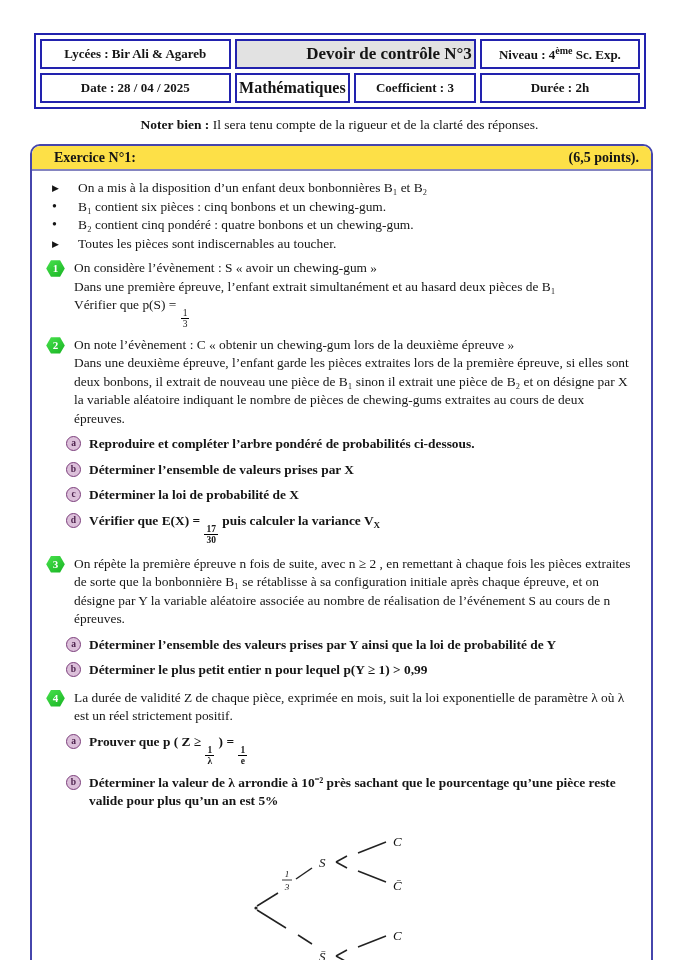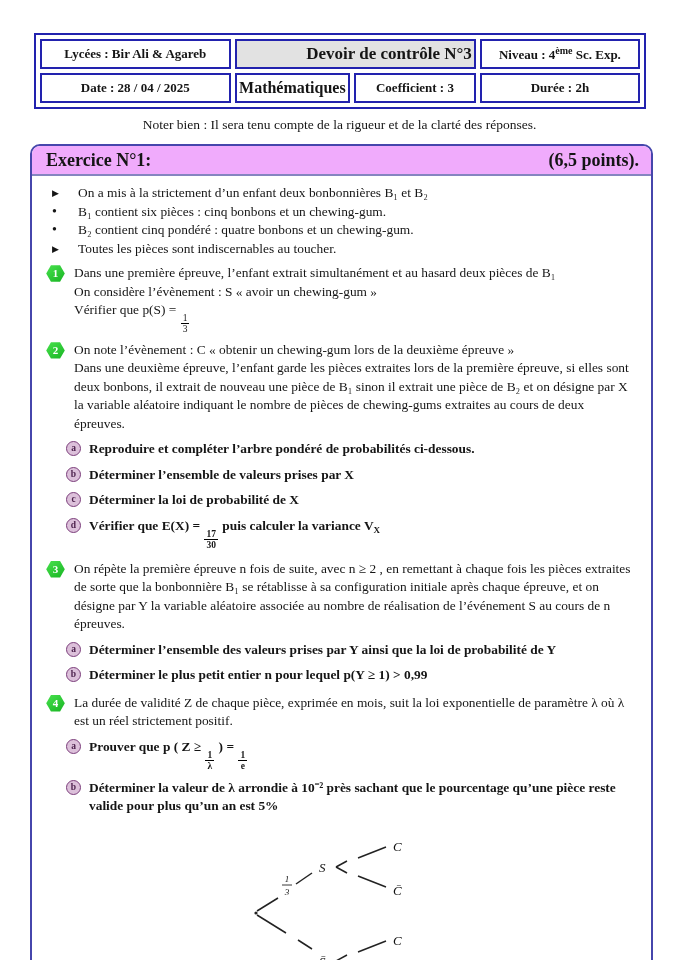--- a/index.html
+++ b/index.html
@@ -16,30 +16,30 @@
   }
   .hdr-table td{
     border:2px solid #2222ae;text-align:center;vertical-align:middle;
     font-weight:bold;font-size:13px;padding:2px 2px;height:22px;background:#fff;
   }
   td.hdr-title{font-size:17px;background:#e2e2e2;text-align:right;}
   td.hdr-subject{font-size:16px;}
   .sup{font-size:10px;vertical-align:super;}
   
   .note{ text-align:center;font-size:13.5px;margin-top:8px;}
-  .note b{font-weight:normal;}
+  .note b{font-weight:bold;}
   
   .exo-box{
     margin:11px 26px 0 30px;border:2px solid #4646ac;border-radius:10px;
     background:#fff;min-height:772px;box-sizing:border-box;overflow:hidden;
   }
   .exo-head{
-    background:#f0abfc;border-bottom:2px solid #8585c0;
+    background:#fde047;border-bottom:2px solid #8585c0;
     border-radius:8px 8px 0 0;display:flex;justify-content:space-between;
-    padding:4px 12px 3px 14px;font-weight:bold;font-size:18px;
+    padding:4px 12px 3px 22px;font-weight:bold;font-size:14px;
   }
   .exo-body{padding:8px 14px 0 14px;font-size:13.4px;line-height:1.38;}
   
   .intro-row{display:flex;}
   .intro-marker{width:26px;flex:none;text-align:left;padding-left:6px;}
   .m-arrow{font-size:9px;line-height:18.5px;}
   .m-dot{font-size:14px;line-height:18px;}
   
   .q-row{display:flex;margin-top:6px;}
   .q-badge{
@@ -99,40 +99,40 @@
 
 <div class="exo-box">
   <div class="exo-head">
     <span>Exercice N°1:</span>
     <span>(6,5 points).</span>
   </div>
   <div class="exo-body">
 
     <div class="intro-row">
       <span class="intro-marker m-arrow">▶</span>
-      <span>On a mis à la strictement d’un enfant deux bonbonnières B₁ et B₂</span>
+      <span>On a mis à la disposition d’un enfant deux bonbonnières B₁ et B₂</span>
     </div>
     <div class="intro-row">
       <span class="intro-marker m-dot">•</span>
       <span>B₁ contient six pièces : cinq bonbons et un chewing-gum.</span>
     </div>
     <div class="intro-row">
       <span class="intro-marker m-dot">•</span>
       <span>B₂ contient cinq pondéré : quatre bonbons et un chewing-gum.</span>
     </div>
     <div class="intro-row">
       <span class="intro-marker m-arrow">▶</span>
       <span>Toutes les pièces sont indiscernables au toucher.</span>
     </div>
 
     <div class="q-row">
       <span class="q-badge">1</span>
       <div class="q-text">
+        <div>On considère l’évènement : S « avoir un chewing-gum »</div>
         <div>Dans une première épreuve, l’enfant extrait simultanément et au hasard deux pièces de B₁</div>
-        <div>On considère l’évènement : S « avoir un chewing-gum »</div>
         <div><span>Vérifier que p(S) = </span><span class="frac">
               <span class="num">1</span>
               <span class="den">3</span>
             </span></div>
       </div>
     </div>
 
     <div class="q-row">
       <span class="q-badge">2</span>
       <div class="q-text">

